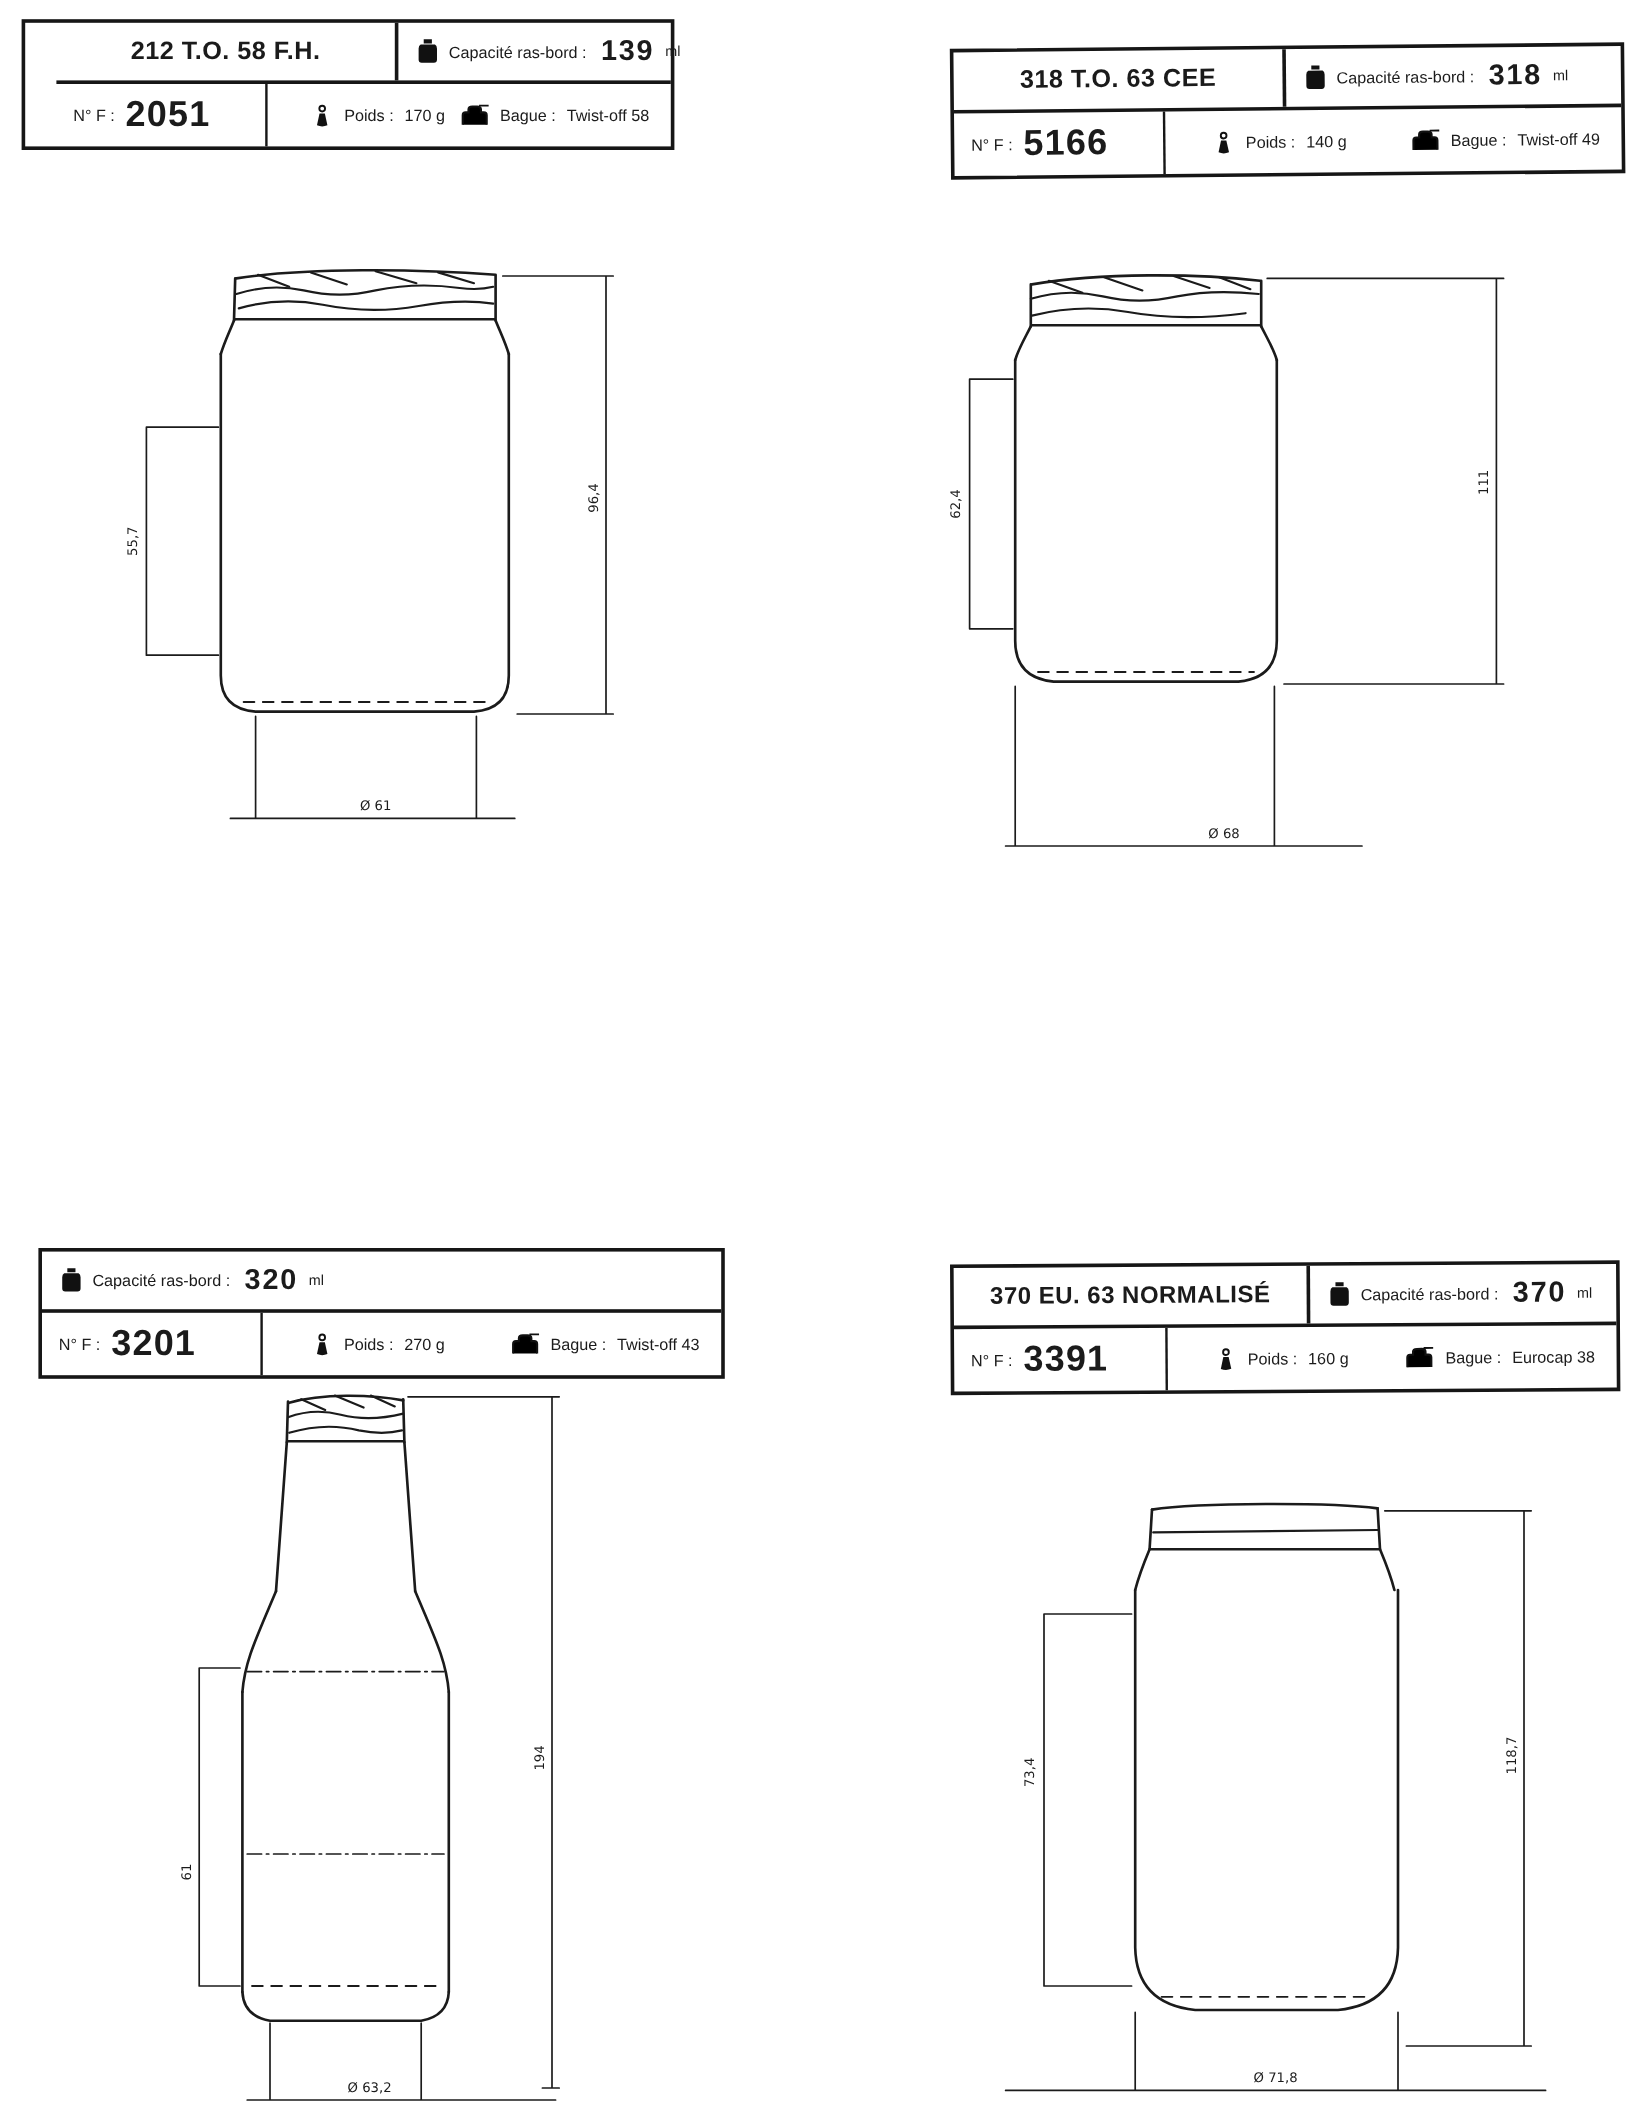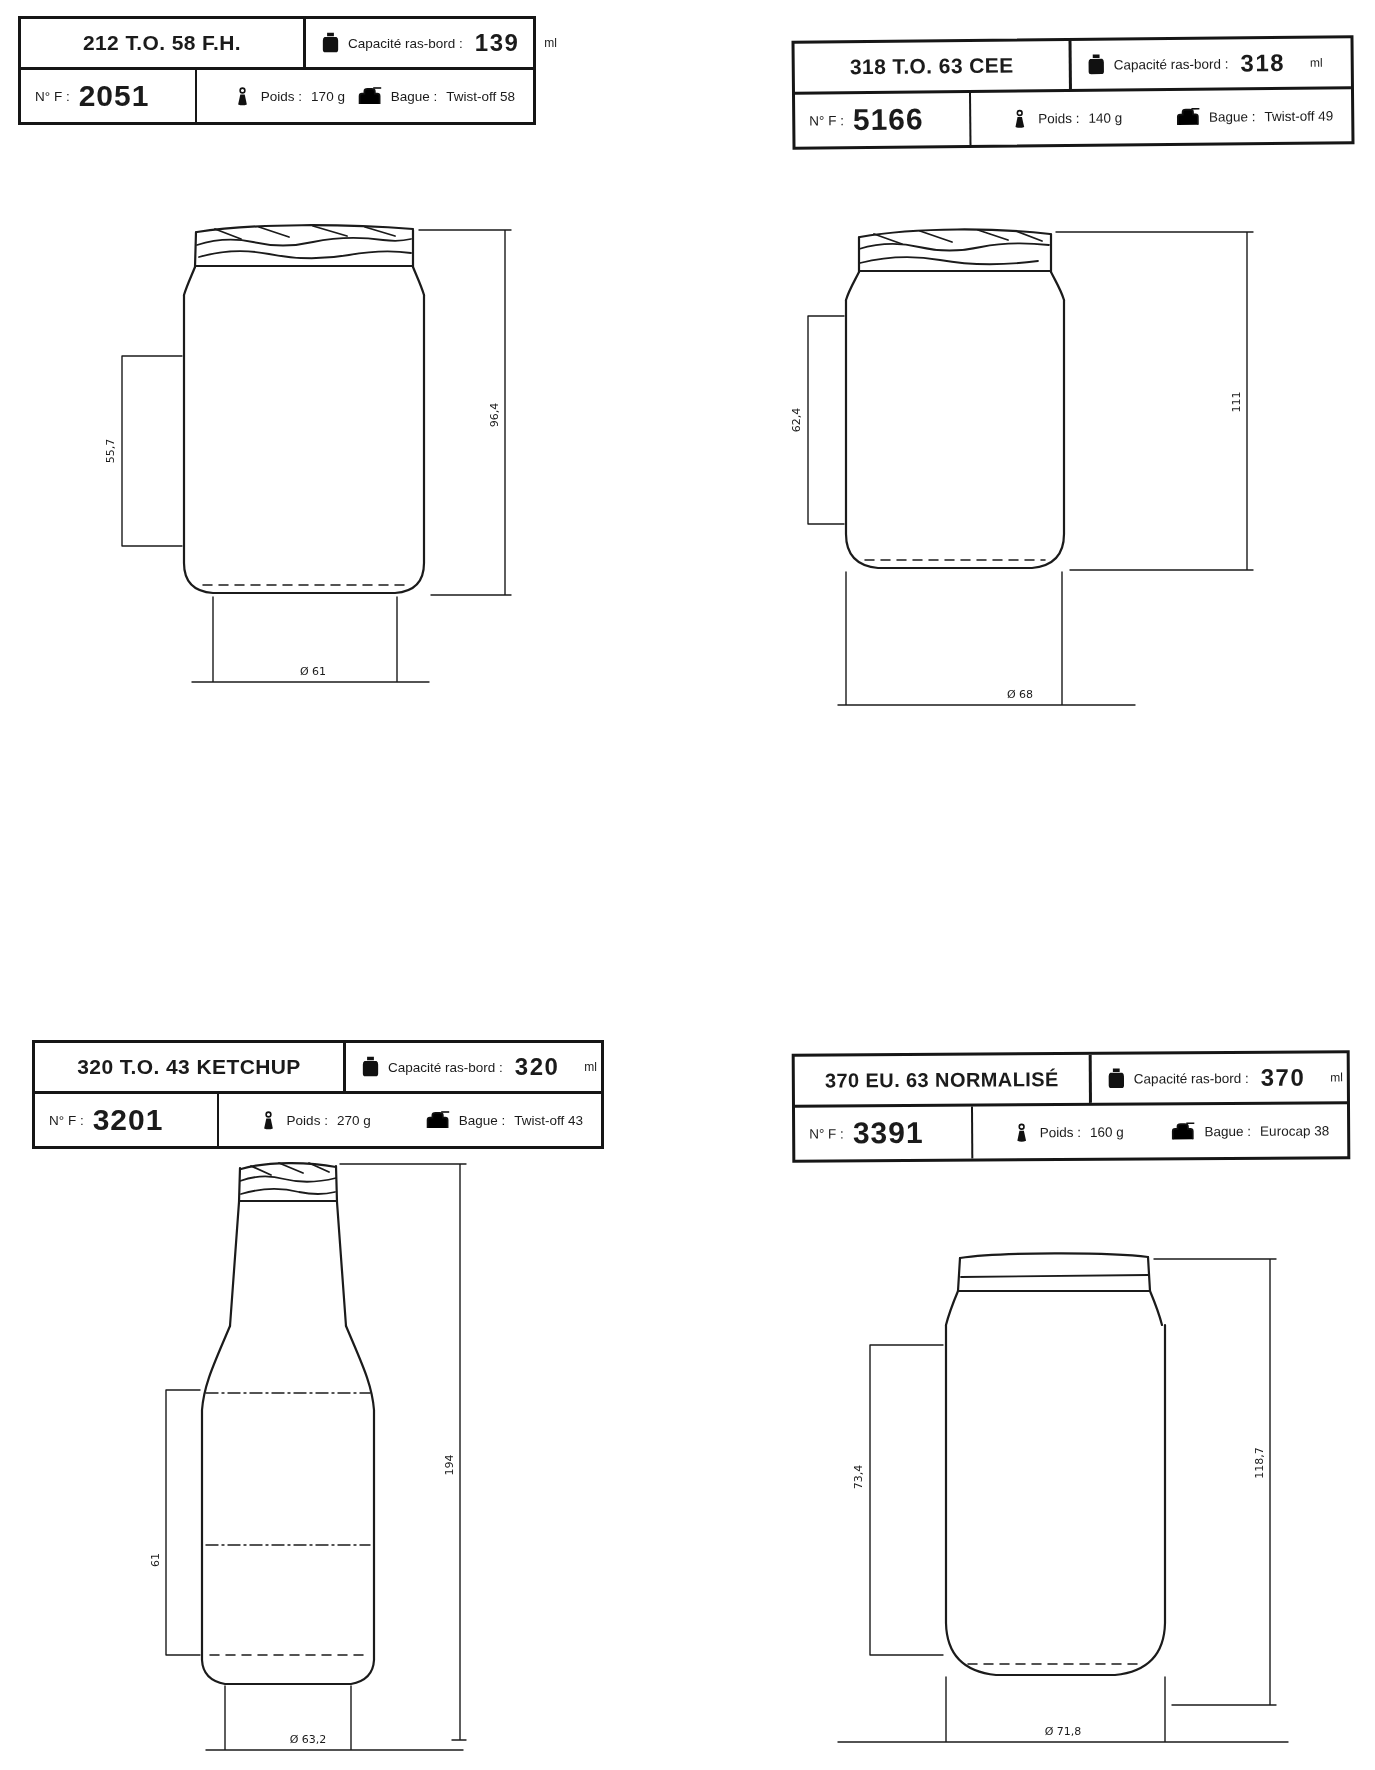--- a/index.html
+++ b/index.html
@@ -9,21 +9,21 @@
 
   
   .hdr{position:absolute;background:#fff;border:3px solid #161616;}
   .hdr .r1{display:flex;align-items:stretch;border-bottom:3px solid #161616;height:48px;}
   .hdr .title{display:flex;align-items:center;justify-content:center;
               border-right:3px solid #161616;font-weight:700;font-size:21px;
               letter-spacing:.4px;padding:0 8px;white-space:nowrap;}
   .hdr .capcell{flex:1;display:flex;align-items:center;gap:9px;padding:0 8px 0 16px;
                 font-size:13.5px;white-space:nowrap;}
   .capcell .val{font-size:24px;font-weight:700;letter-spacing:1.5px;margin-left:3px;}
-  .capcell .unit{font-size:12px;margin-left:16px;}
+  .capcell .unit{font-size:12px;}
   .hdr .r2{display:flex;align-items:center;height:52px;font-size:13.5px;}
   .nf{display:flex;align-items:center;gap:9px;padding:0 10px 0 14px;height:100%;
       border-right:2.5px solid #161616;white-space:nowrap;}
   .nf .val{font-size:30px;font-weight:700;letter-spacing:1px;}
   .spec{display:flex;align-items:center;gap:9px;white-space:nowrap;}
   .spec.poids{margin-left:7%;}
   .spec.bague{margin-left:auto;margin-right:18px;}
   .ico{flex:0 0 auto;color:#111;display:block;}
 
   
@@ -34,21 +34,21 @@
   .draw .d{stroke-width:1.4;}         
   .draw .dash{stroke-width:1.5;stroke-dasharray:9 7;}
   .draw .dashdot{stroke-width:1.4;stroke-dasharray:12 4 2 4;}
   .draw text{font-family:"DejaVu Sans",sans-serif;font-size:11px;fill:#1b1b1b;stroke:none;}
 </style>
 </head>
 <body>
 
 <div class="page">
 
-  <div class="hdr" style="left:18px;top:16px;width:512px;">
+  <div class="hdr" style="left:18px;top:16px;width:512px;padding-left:26px;">
     <div class="r1">
       <div class="title" style="flex:0 0 266px;">212 T.O. 58 F.H.</div>
       <div class="capcell">
         <svg class="ico" width="17" height="22" viewBox="0 0 20 24">
             <path d="M6,0 h8 v4 h-8 z M3,5 q-2,1 -2,4 v11 q0,3 3,3 h12 q3,0 3,-3 v-11 q0,-3 -2,-4 z" fill="currentColor" stroke="none"></path>
           </svg>
         <span>Capacité ras-bord :</span>
         <span class="val">139</span>
         <span class="unit">ml</span>
       </div>
@@ -108,21 +108,20 @@
             <path d="M19,1 L29,1" stroke="currentColor" stroke-width="2"></path>
           </svg>
         <span>Bague :</span>
         <span>Twist-off 49</span>
       </div>
     </div>
   </div>
 
   <div class="hdr" style="left:32px;top:1040px;width:566px;">
     <div class="r1">
-      <div class="title" style="flex:0 0 292px;">320 T.O. 43 KETCHUP</div>
       <div class="capcell">
         <svg class="ico" width="17" height="22" viewBox="0 0 20 24">
             <path d="M6,0 h8 v4 h-8 z M3,5 q-2,1 -2,4 v11 q0,3 3,3 h12 q3,0 3,-3 v-11 q0,-3 -2,-4 z" fill="currentColor" stroke="none"></path>
           </svg>
         <span>Capacité ras-bord :</span>
         <span class="val">320</span>
         <span class="unit">ml</span>
       </div>
     </div>
     <div class="r2">

